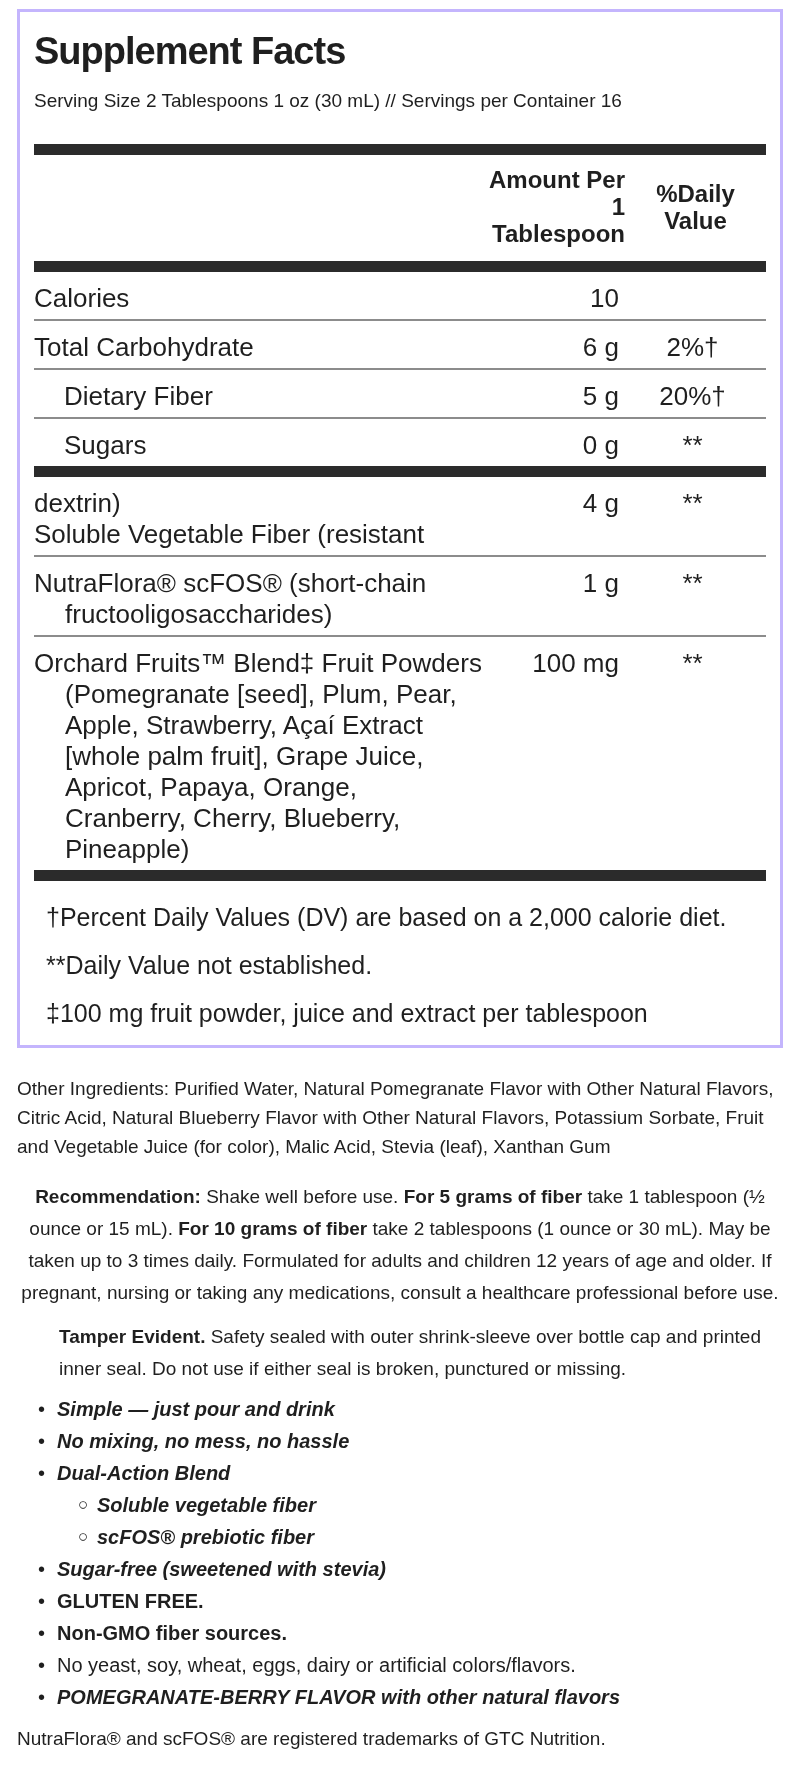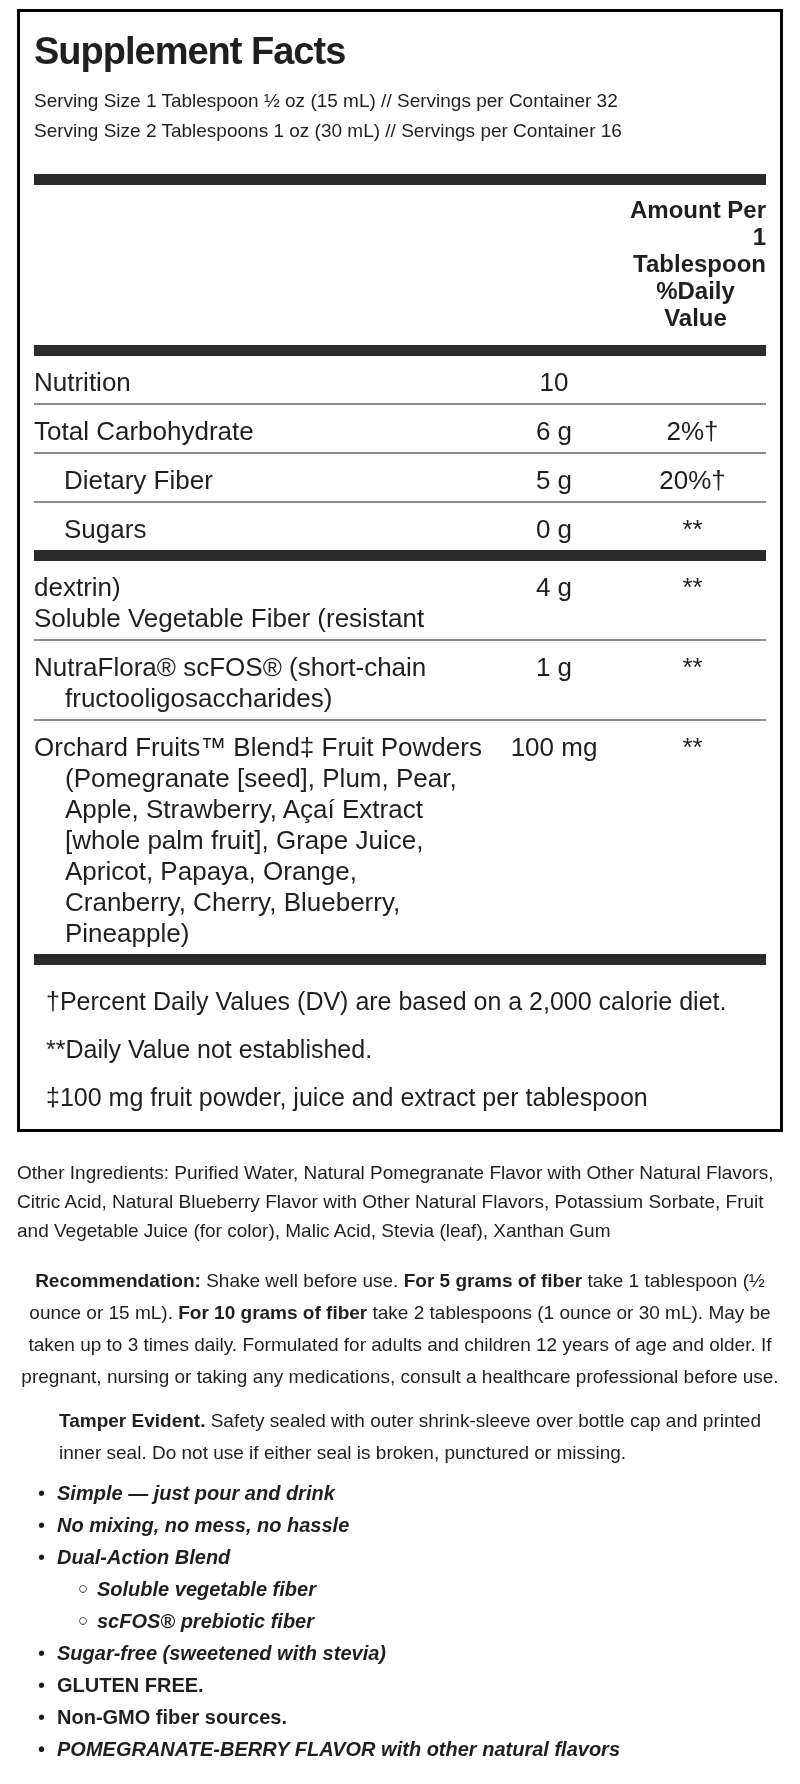--- a/index.html
+++ b/index.html
@@ -1,36 +1,36 @@
 <!DOCTYPE html>
 <html><head>
 <meta charset="utf-8">
 <style>
   html,body{margin:0;padding:0;background:#ffffff;}
   body{width:800px;color:#1f1f1f;font-family:"Liberation Sans",sans-serif;-webkit-font-smoothing:antialiased;}
   .page{padding:9px 17px 10px;}
 
   
-  .sf-box{border:3px solid #000000;padding:18px 14px 20px;background:#fff;}
+  .sf-box{border:3px solid #c4b5fd;padding:18px 14px 20px;background:#fff;}
   .sf-title{font-size:38px;line-height:42px;font-weight:bold;letter-spacing:-1px;margin:0 0 14px;}
   .serving{font-size:19px;line-height:30px;}
   .bar{height:11px;background:#2b2b2b;}
   .bar.top{margin-top:28px;}
   .rule{border-top:2px solid #8c8c8c;}
 
-  .sf-header{display:flex;align-items:flex-end;padding:11px 0 14px;flex-direction:column;}
+  .sf-header{display:flex;align-items:center;padding:11px 0 14px;}
   .hspacer{flex:1;}
   .h-amt{width:150px;text-align:right;font-weight:bold;font-size:24px;line-height:27px;}
   .h-dv{width:141px;text-align:center;font-weight:bold;font-size:24px;line-height:27px;}
 
   .sf-row{display:flex;padding:11px 0 5px;font-size:26px;line-height:31px;}
   .sf-row.ind .cname{padding-left:30px;}
   .cname{flex:1;}
   .cname .hang{padding-left:31px;}
-  .camt{width:130px;text-align:center;white-space:nowrap;}
+  .camt{width:130px;text-align:right;white-space:nowrap;}
   .cdv{width:147px;text-align:center;}
 
   .fnotes{padding-top:0;}
   .fnote{font-size:25px;line-height:24px;margin-top:24px;margin-left:12px;}
 
   
   .para{font-size:19px;line-height:29px;margin:26px 0 0;}
   .para.rec{line-height:32px;margin-top:20px;text-align:center;}
   .para.tamper{line-height:32px;margin-top:12px;margin-left:42px;}
   .seg-b{font-weight:bold;}
@@ -47,21 +47,20 @@
   .trademark{font-size:19px;line-height:24px;margin-top:14px;}
 </style>
 </head>
 <body>
 
 <div class="page">
 
   <div class="sf-box">
     <h1 class="sf-title">Supplement Facts</h1>
 
-    <div class="serving">Serving Size 1 Tablespoon ½ oz (15 mL) // Servings per Container 32</div>
     <div class="serving">Serving Size 2 Tablespoons 1 oz (30 mL) // Servings per Container 16</div>
 
     <div class="bar top"></div>
 
     <div class="sf-header">
       <div class="hspacer"></div>
       <div class="h-amt">
           <div>Amount Per</div>
           <div>1</div>
           <div>Tablespoon</div>
@@ -70,21 +69,21 @@
           <div>%Daily</div>
           <div>Value</div>
         </div>
     </div>
 
     <div class="bar"></div>
 
     <div>
         <div class="sf-row">
           <div class="cname">
-            <div>Nutrition</div>
+            <div>Calories</div>
           </div>
           <div class="camt">10</div>
           <div class="cdv"></div>
         </div>
         <div class="rule"></div>
         <div class="sf-row">
           <div class="cname">
             <div>Total Carbohydrate</div>
           </div>
           <div class="camt">6 g</div>
@@ -156,19 +155,19 @@
 
   <div class="bullets">
       <div class="bullet l1"><span class="marker">•</span><span class="seg-bi">Simple — just pour and drink</span></div>
       <div class="bullet l1"><span class="marker">•</span><span class="seg-bi">No mixing, no mess, no hassle</span></div>
       <div class="bullet l1"><span class="marker">•</span><span class="seg-bi">Dual-Action Blend</span></div>
       <div class="bullet l2"><span class="marker">○</span><span class="seg-bi">Soluble vegetable fiber</span></div>
       <div class="bullet l2"><span class="marker">○</span><span class="seg-bi">scFOS® prebiotic fiber</span></div>
       <div class="bullet l1"><span class="marker">•</span><span class="seg-bi">Sugar-free (sweetened with stevia)</span></div>
       <div class="bullet l1"><span class="marker">•</span><span class="seg-b">GLUTEN FREE.</span></div>
       <div class="bullet l1"><span class="marker">•</span><span class="seg-b">Non-GMO fiber sources.</span></div>
-      <div class="bullet l1"><span class="marker">•</span></div>
+      <div class="bullet l1"><span class="marker">•</span><span class="seg-r">No yeast, soy, wheat, eggs, dairy or artificial colors/flavors.</span></div>
       <div class="bullet l1"><span class="marker">•</span><span class="seg-bi">POMEGRANATE-BERRY FLAVOR</span><span class="seg-i"> with other natural flavors</span></div>
     </div>
 
   <p class="trademark">NutraFlora® and scFOS® are registered trademarks of GTC Nutrition.</p>
 
 </div>
 
 </body></html>

